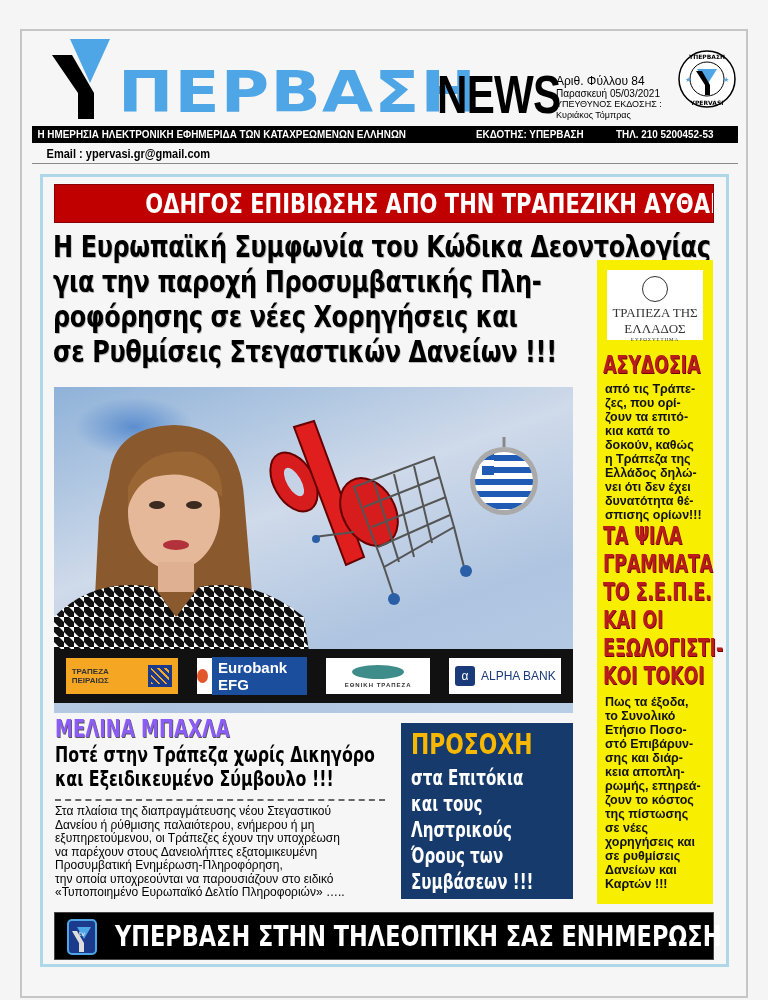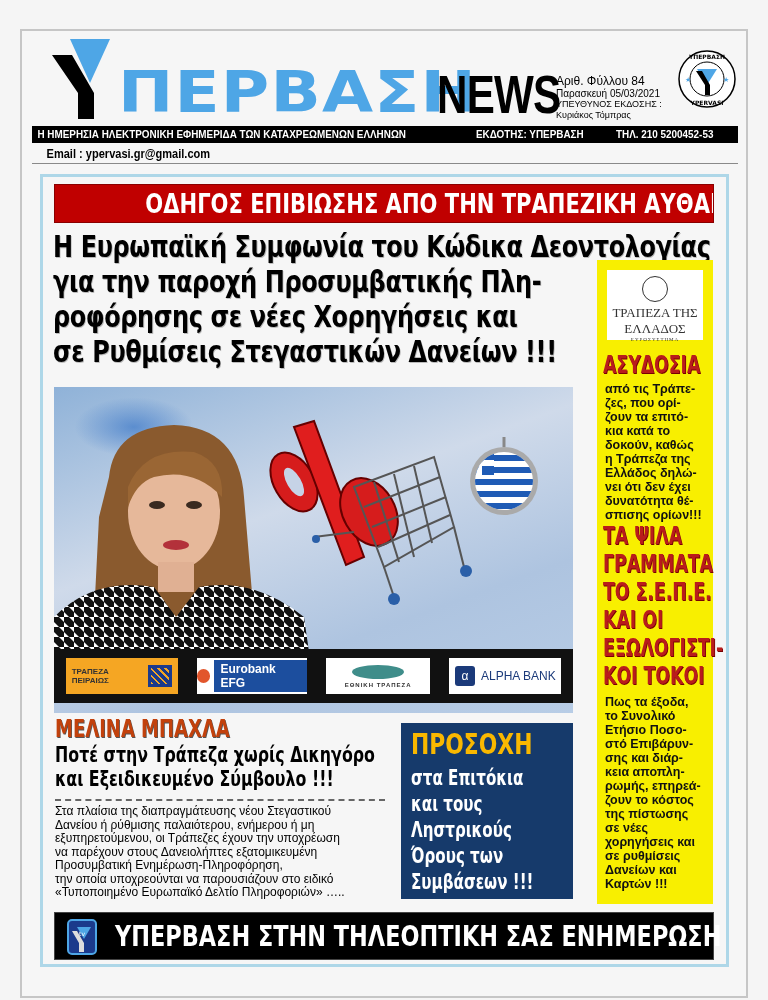--- a/index.html
+++ b/index.html
@@ -59,21 +59,21 @@
   .hero .pct { position: absolute; left: 200px; top: 30px; width: 230px; height: 190px; }
   .hero .flag { position: absolute; left: 410px; top: 50px; width: 80px; height: 80px; }
   .logos { position: absolute; left: 0; top: 262px; width: 519px; height: 54px; background: #111;
            display: flex; justify-content: space-around; align-items: center; padding: 0 2px; }
   .bank { height: 36px; display: flex; align-items: center; justify-content: center; font-size: 11px; font-weight: bold; }
   .bank.piraeus { width: 112px; background: #f5a623; color: #333; font-size: 8px; justify-content: space-between; padding: 0 6px; }
   .bank.piraeus .mark { width: 24px; height: 22px; background: #1b3a8c; position: relative; }
   .bank.piraeus .mark::after { content: ""; position: absolute; left: 3px; top: 3px; width: 18px; height: 16px;
       background: repeating-linear-gradient(45deg, #f5a623 0 2px, transparent 2px 5px); }
   .bank.eurobank { width: 110px; background: #fff; }
-  .bank.eurobank span.t { background: #1c4e9e; color: #fff; padding: 2px 6px; font-size: 12px; margin-left: 4px; }
+  .bank.eurobank span.t { background: #1c4e9e; color: #fff; padding: 2px 6px; font-size: 15px; margin-left: 4px; }
   .bank.eurobank span.o { width: 14px; height: 14px; border-radius: 50%; background: #e2562c; }
   .bank.ethniki { width: 104px; background: #fff; flex-direction: column; font-size: 6px; letter-spacing: 1px; color: #333; }
   .bank.ethniki .bld { width: 52px; height: 14px; border-radius: 50%; background: #3f8d8a; margin-bottom: 3px; }
   .bank.alpha { width: 112px; background: #fff; color: #1b3a7a; font-weight: normal; font-size: 12px; }
   .bank.alpha .ic { width: 20px; height: 20px; background: #1b3a7a; border-radius: 3px; margin-right: 6px; color: #fff;
                     font-size: 12px; text-align: center; line-height: 20px; }
 
   
   .side { position: absolute; left: 554px; top: 83px; width: 116px; height: 644px; background: #f8ef00; }
   .boglogo { position: absolute; left: 10px; top: 10px; width: 96px; height: 70px; background: #fff;
@@ -85,21 +85,21 @@
             white-space: nowrap; }
   .side-h div { transform: scaleX(0.72); transform-origin: left; }
   .side .h1 { position: absolute; left: 6px; top: 92px; font-size: 24px; line-height: 26px; }
   .side-t { position: absolute; left: 8px; font-size: 12.5px; line-height: 14px; font-weight: bold; color: #111; width: 104px; }
   .side .t1 { top: 122px; }
   .side .h2 { position: absolute; left: 6px; top: 262px; font-size: 24px; line-height: 28px; }
   .side .t2 { top: 435px; }
 
   
   .name { position: absolute; left: 12px; top: 539px; font-family: "DejaVu Sans", sans-serif; font-weight: bold;
-          font-size: 24px; line-height: 26px; color: #c2410c; text-shadow: 1px 1px 0 #555; white-space: nowrap; }
+          font-size: 24px; line-height: 26px; color: #8b5cf6; text-shadow: 1px 1px 0 #555; white-space: nowrap; }
   .name div { transform: scaleX(0.75); transform-origin: left; }
   .sub { position: absolute; left: 12px; top: 566px; font-family: "DejaVu Sans", sans-serif; font-weight: bold;
          font-size: 22px; line-height: 24px; white-space: nowrap; }
   .sub div { transform: scaleX(0.72); transform-origin: left; }
   .rule { position: absolute; left: 12px; top: 622px; width: 330px; border-top: 2px dashed #666; }
   .body { position: absolute; left: 12px; top: 628px; width: 340px; font-size: 12px; line-height: 13.5px; white-space: nowrap; }
 
   
   .alert { position: absolute; left: 358px; top: 546px; width: 172px; height: 176px; background: #163a6b; }
   .alert .h { position: absolute; left: 10px; top: 6px; font-family: "DejaVu Sans", sans-serif; font-weight: bold;

